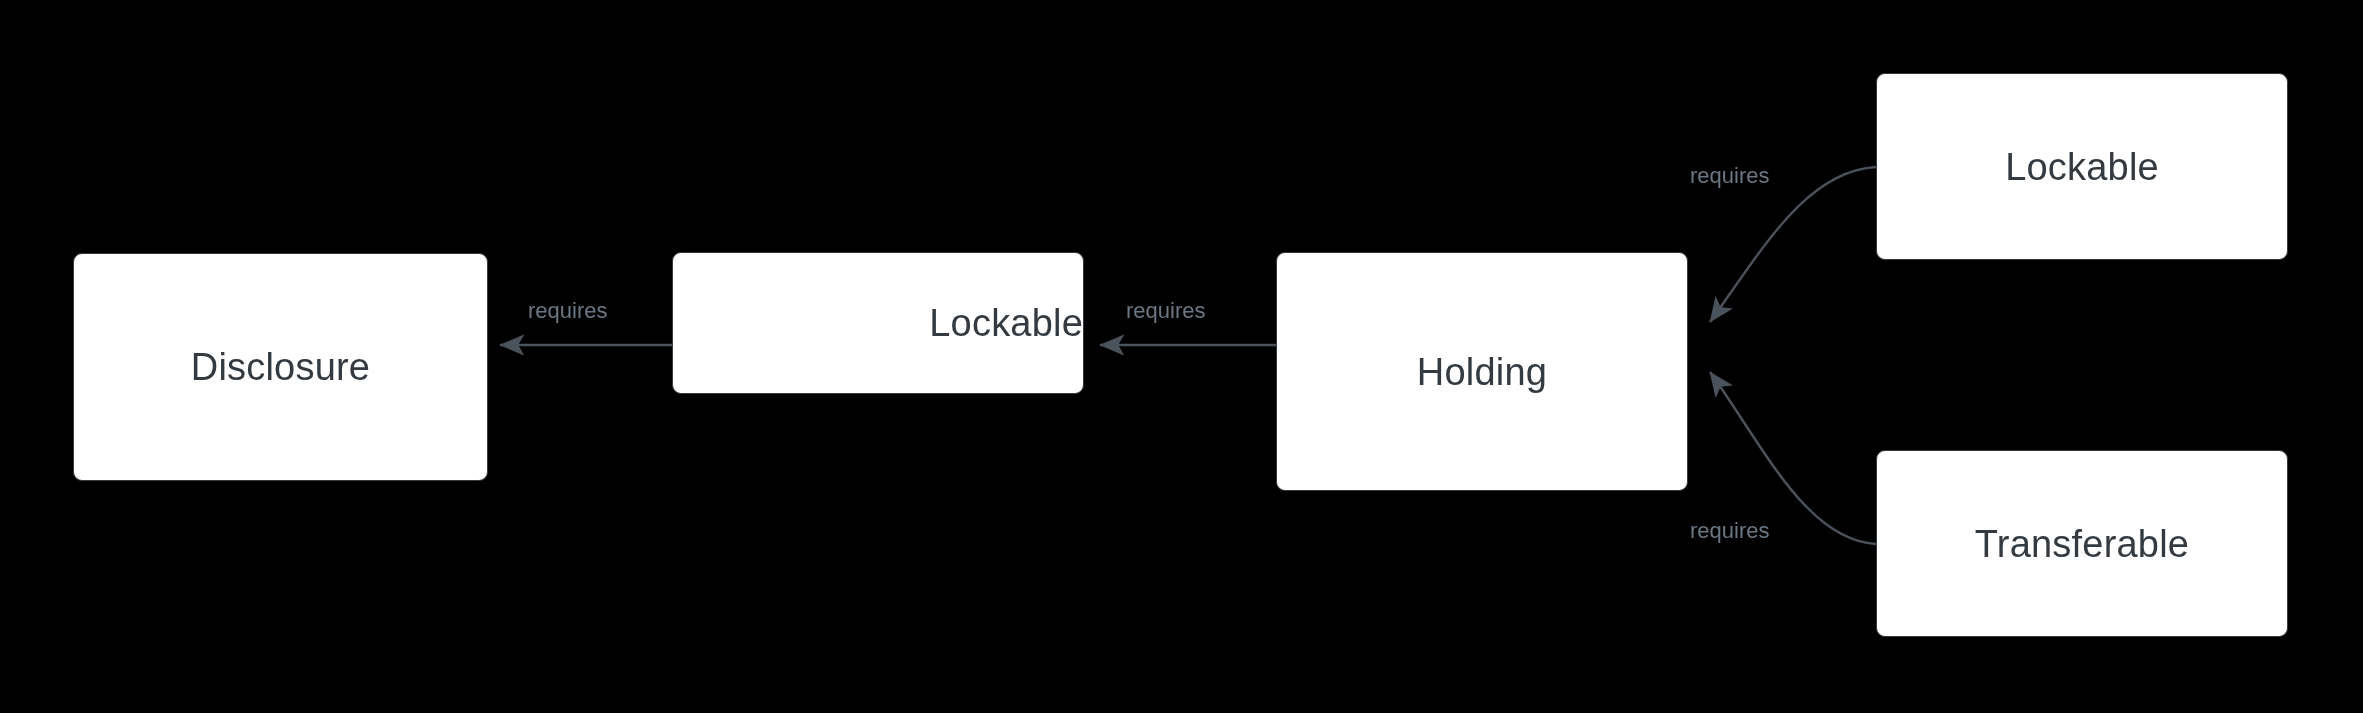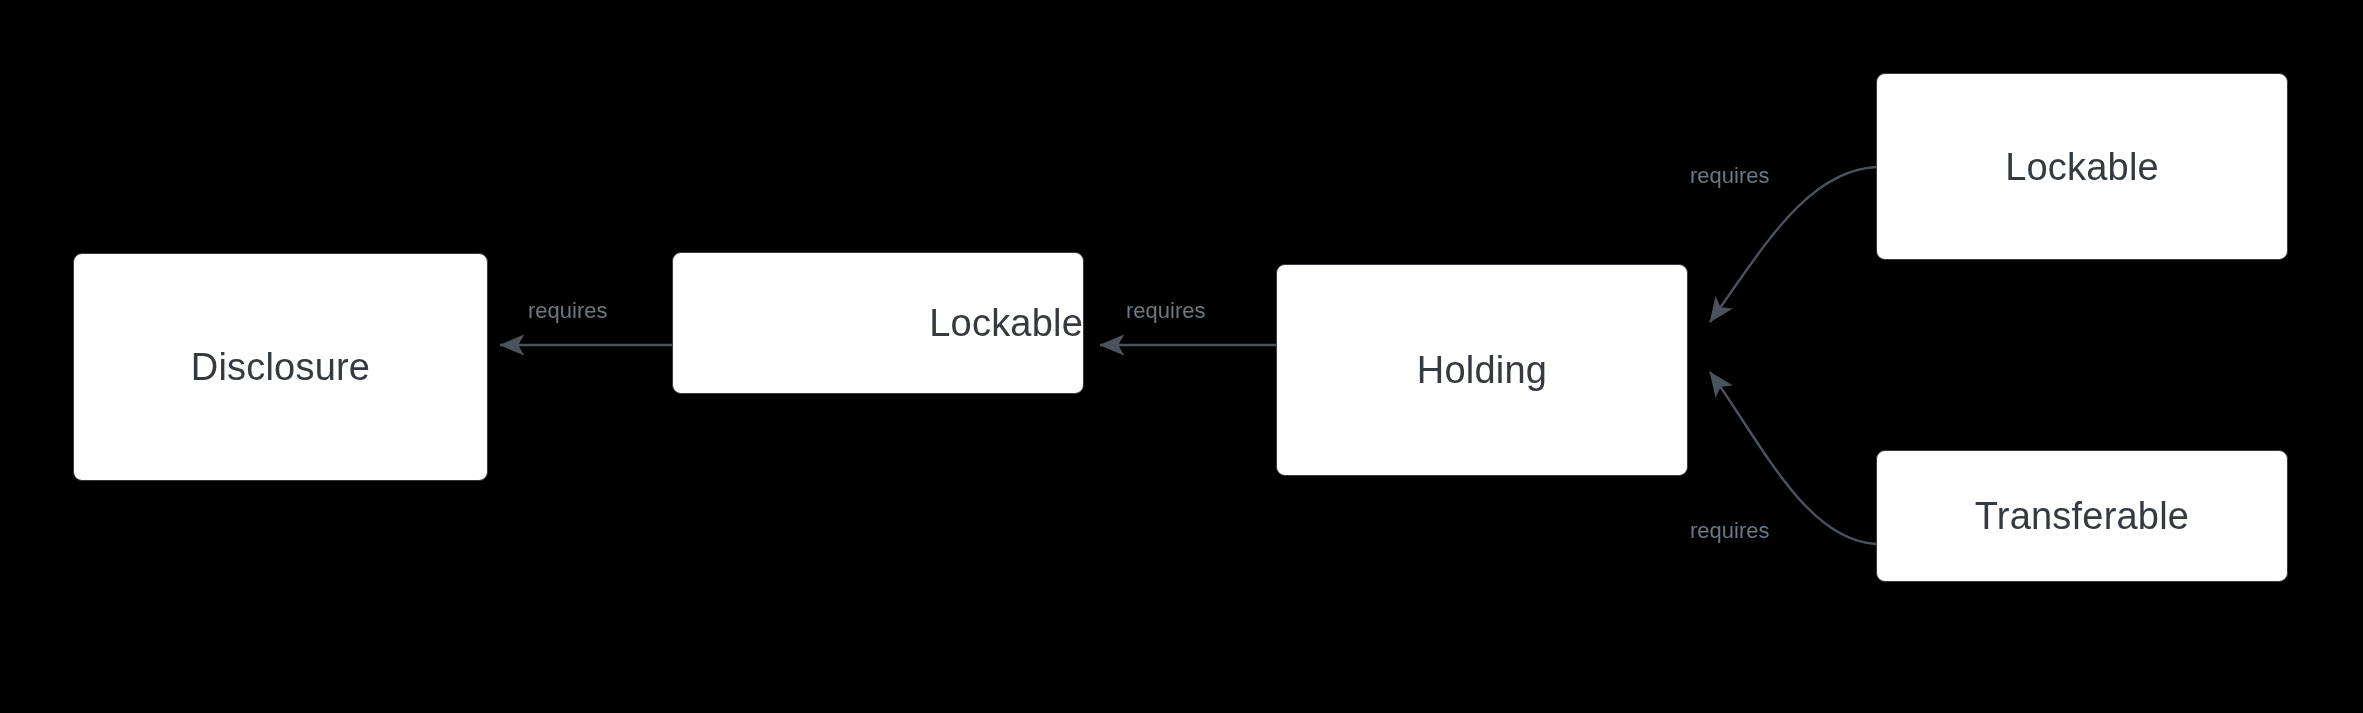--- a/index.html
+++ b/index.html
@@ -87,29 +87,29 @@
   </svg>
 
   <div class="node-box" style="left:73px; top:253px; width:415px; height:228px;">
     <span class="node-label">Disclosure</span>
   </div>
 
   <div class="node-box" style="left:672px; top:252px; width:412px; height:142px;justify-content:flex-end;">
     <span class="node-label">Lockable</span>
   </div>
 
-  <div class="node-box" style="left:1276px; top:264px; width:412px; height:212px;">
+  <div class="node-box" style="left:1276px; top:252px; width:412px; height:239px;">
     <span class="node-label">Holding</span>
   </div>
 
   <div class="node-box" style="left:1876px; top:73px; width:412px; height:187px;">
     <span class="node-label">Lockable</span>
   </div>
 
-  <div class="node-box" style="left:1876px; top:450px; width:412px; height:132px;">
+  <div class="node-box" style="left:1876px; top:450px; width:412px; height:187px;">
     <span class="node-label">Transferable</span>
   </div>
 
   <span class="edge-label" style="left:528px; top:300px;">requires</span>
 
   <span class="edge-label" style="left:1126px; top:300px;">requires</span>
 
   <span class="edge-label" style="left:1690px; top:165px;">requires</span>
 
   <span class="edge-label" style="left:1690px; top:520px;">requires</span>

